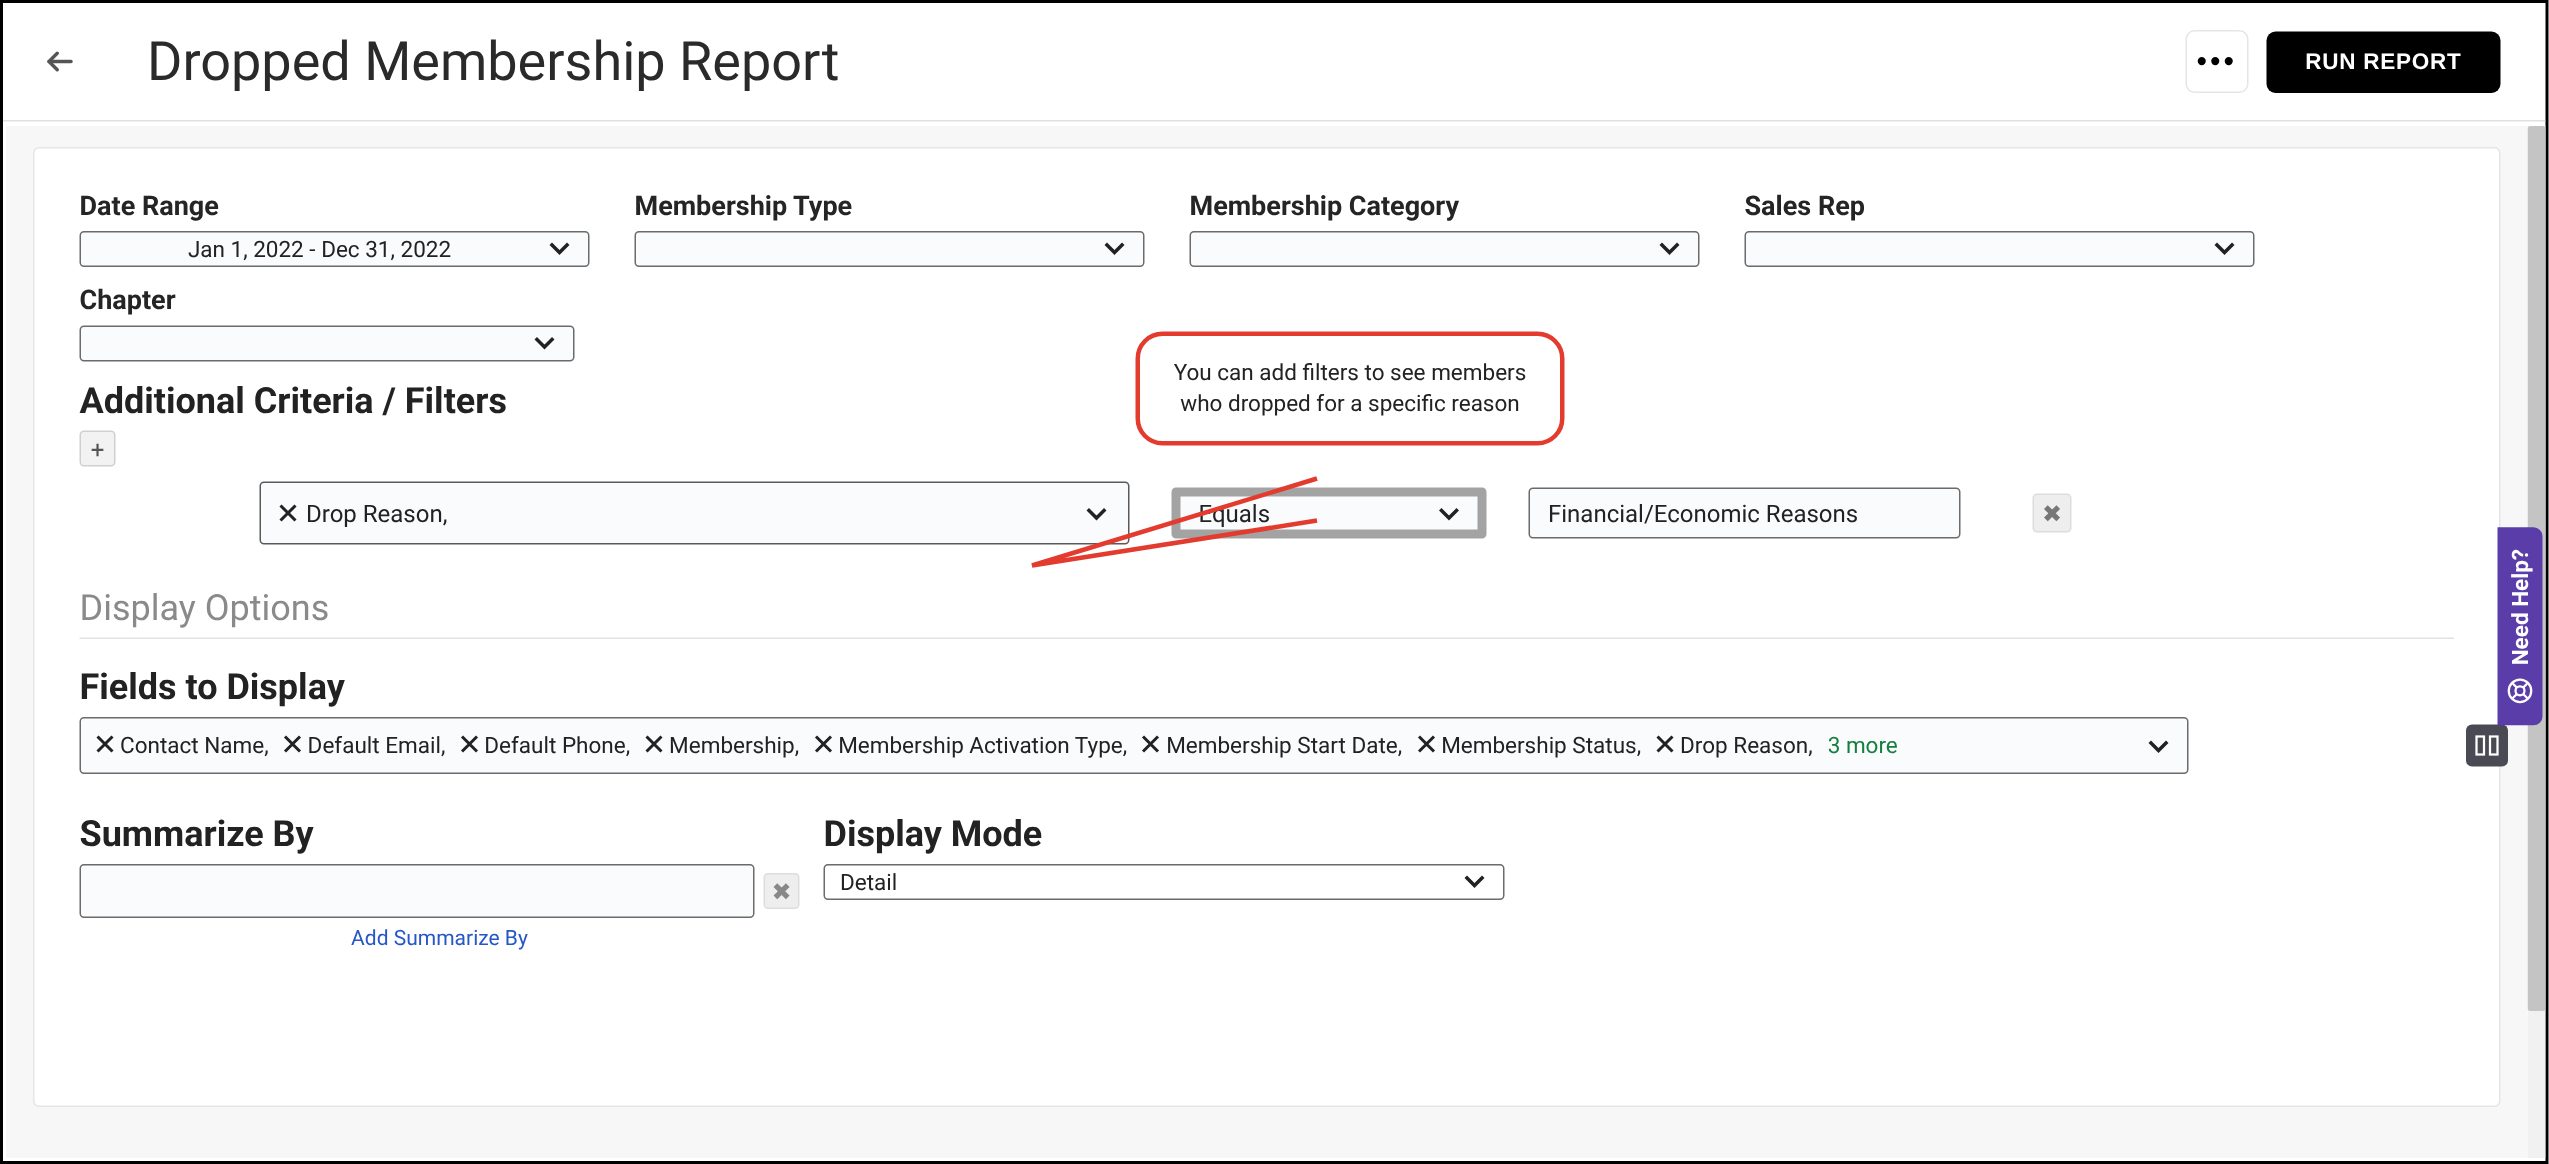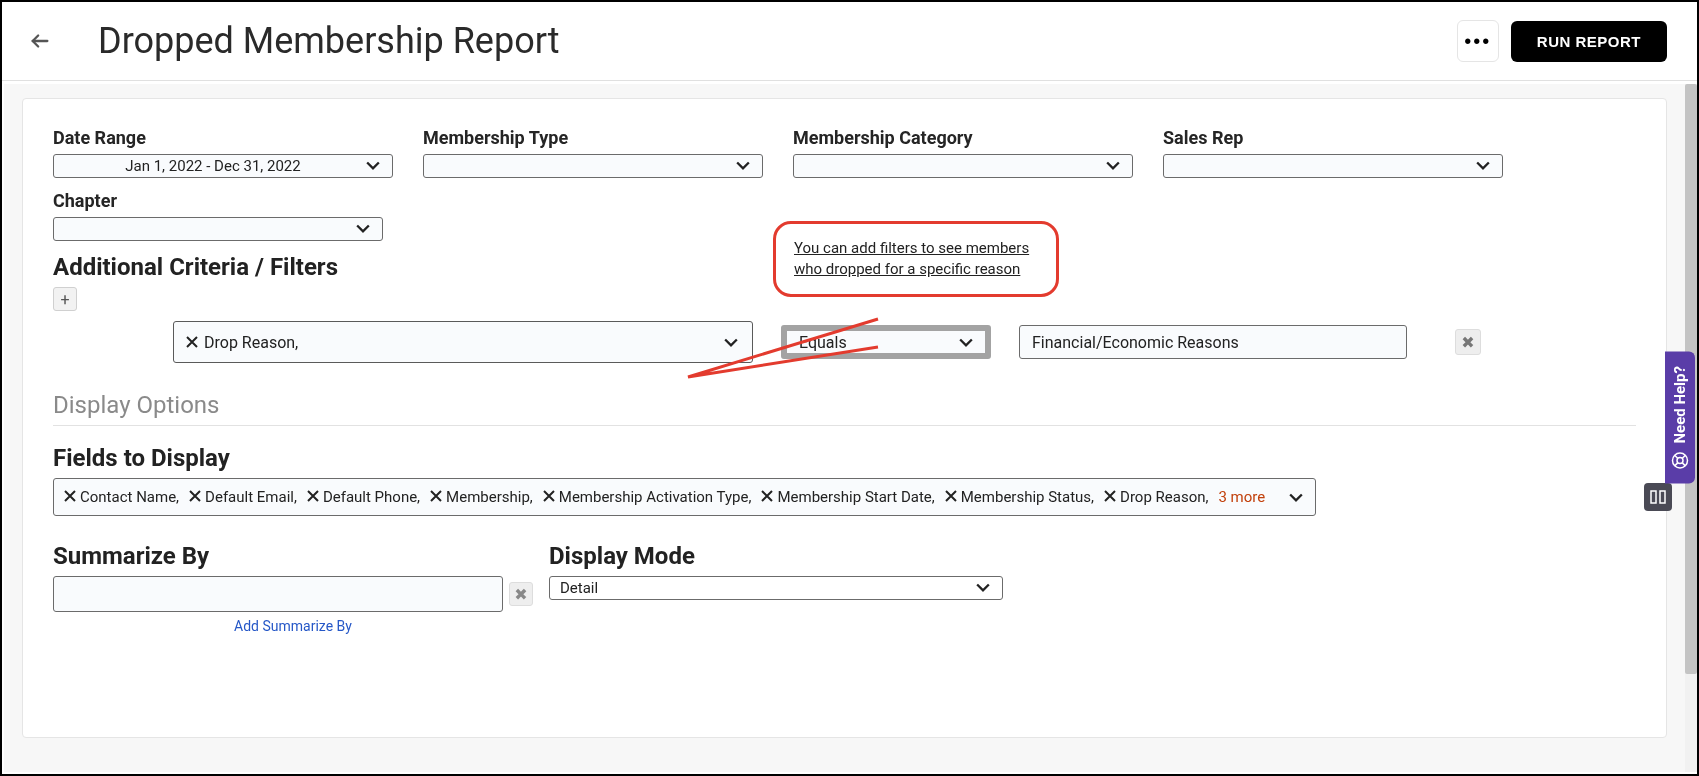--- a/index.html
+++ b/index.html
@@ -164,21 +164,21 @@
     padding: 4px 12px;
     position: relative;
     cursor: pointer;
   }
 
   .val-box {
     border: 1px solid #6b6b6b;
     border-radius: 3px;
     background: #f9fbfd;
     height: 34px;
-    width: 388px;
+    width: 288px;
     display: flex;
     align-items: center;
     padding: 0 12px;
   }
 
   .del-filter {
     width: 26px; height: 26px;
     border: 1px solid #ddd;
     background: #eee;
     border-radius: 3px;
@@ -202,34 +202,34 @@
     border-radius: 3px;
     background: #f9fbfd;
     min-height: 38px;
     display: flex;
     align-items: center;
     flex-wrap: wrap;
     padding: 4px 10px;
     gap: 10px;
     position: relative;
     cursor: pointer;
-    width: 1263px;
+    width: 1406px;
   }
 
   .chip {
     display: inline-flex;
     align-items: center;
     font-size: 15px;
     color: #222;
     gap: 4px;
   }
 
   .chip .x-small { cursor: pointer; }
 
-  .more-count { font-size: 15px; color: #c2410c; }
+  .more-count { font-size: 15px; color: #15803d; }
 
   .fields-caret { position: absolute; right: 12px; }
 
   .toggle-btn {
     width: 28px; height: 28px;
     background: #4a4a55;
     border-radius: 4px;
     position: absolute;
     right: -8px;
     display: flex; align-items: center; justify-content: center;
@@ -266,30 +266,29 @@
     color: #2557c7;
     font-size: 14px;
     text-align: center;
     margin-top: 6px;
     cursor: pointer;
   }
 
   
   .callout {
     position: absolute;
-    top: 122px; left: 750px;
+    top: 122px; left: 734px;
     width: 286px;
     border: 3px solid #e33b2e;
     border-radius: 18px;
     padding: 14px 18px;
     background: #fff;
-    text-align: left;
+    text-align: center;
     font-size: 15px;
     line-height: 1.4;
-    text-decoration: underline;
   }
   .callout-tail {
     position: absolute;
     top: 218px; left: 660px;
     width: 200px; height: 70px;
     pointer-events: none;
   }
 
   
   .need-help {

